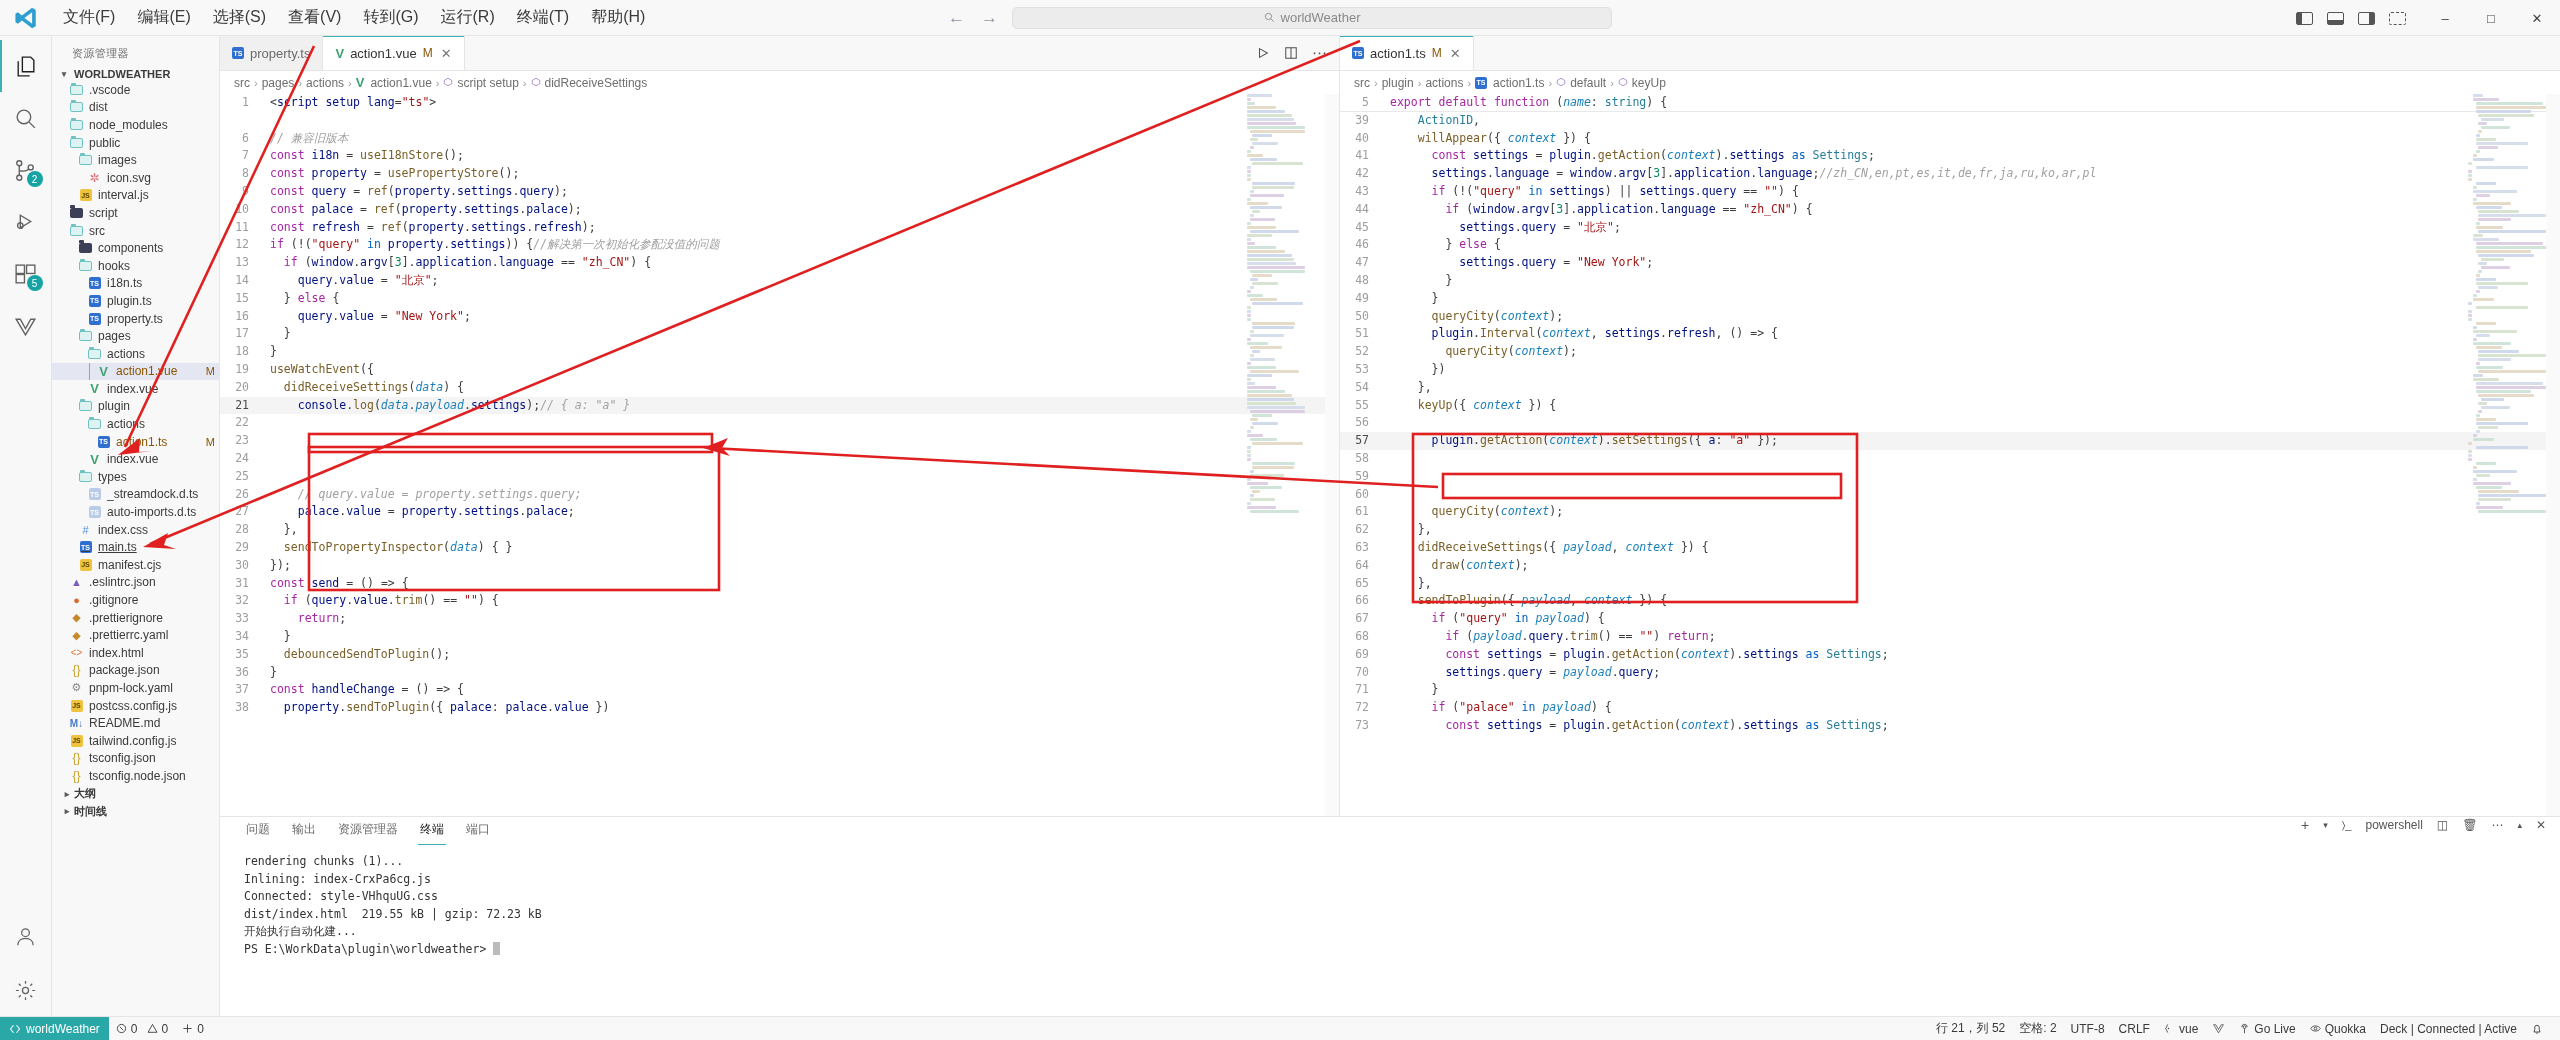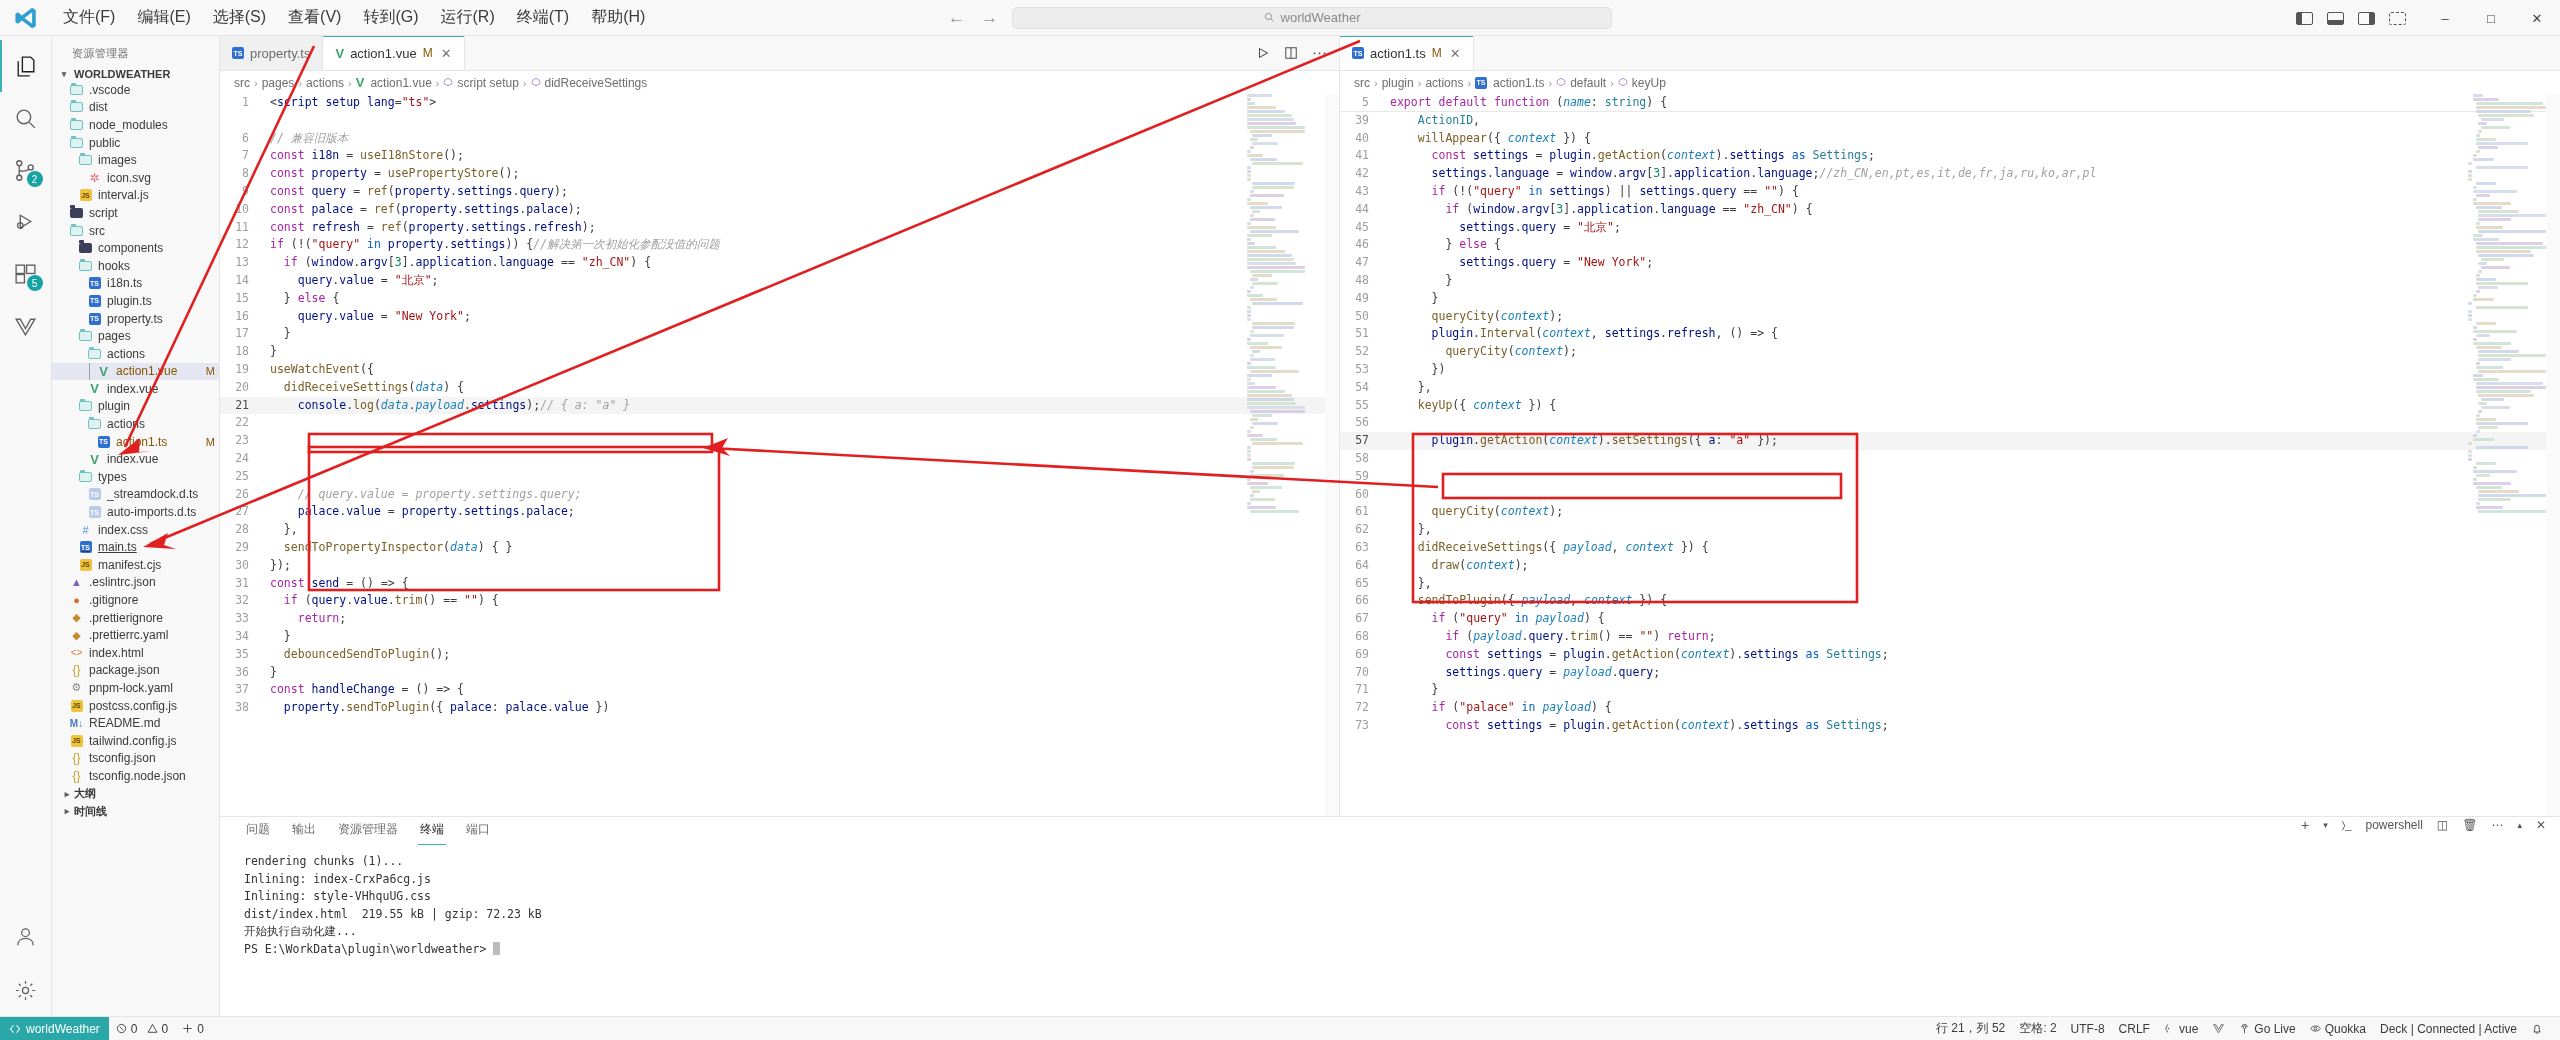--- a/index.html
+++ b/index.html
@@ -960,21 +960,21 @@
               <span style="font-size:9px">▾</span>
               <span style="font-size:11px">〉_</span>
               <span>powershell</span>
               <span>◫</span>
               <span>🗑</span>
               <span>⋯</span>
               <span style="font-size:9px">▴</span>
               <span>✕</span>
             </div>
           </div>
-        <div class="term-body" id="term"><div>rendering chunks (1)...</div><div></div><div>Inlining: index-CrxPa6cg.js</div><div>Inlining: style-VHhquUG.css</div><div>dist/index.html  219.55 kB | gzip: 72.23 kB</div><div>开始执行自动化建...</div><div>PS E:\WorkData\plugin\worldweather&gt; <span class="cursorblk"></span></div></div>
+        <div class="term-body" id="term"><div>rendering chunks (1)...</div><div></div><div>Inlining: index-CrxPa6cg.js</div><div>Connected: style-VHhquUG.css</div><div>dist/index.html  219.55 kB | gzip: 72.23 kB</div><div>开始执行自动化建...</div><div>PS E:\WorkData\plugin\worldweather&gt; <span class="cursorblk"></span></div></div>
       </div>
     </div>
   </div>
 
   <div class="statusbar">
     <div class="sb-left">
       <div class="remote">
         <svg width="12" height="12" viewBox="0 0 16 16" fill="none" stroke="#fff" stroke-width="1.4">
             <path d="M6 3 L2 8 l4 5 M10 3 l4 5 -4 5"></path>
           </svg>

